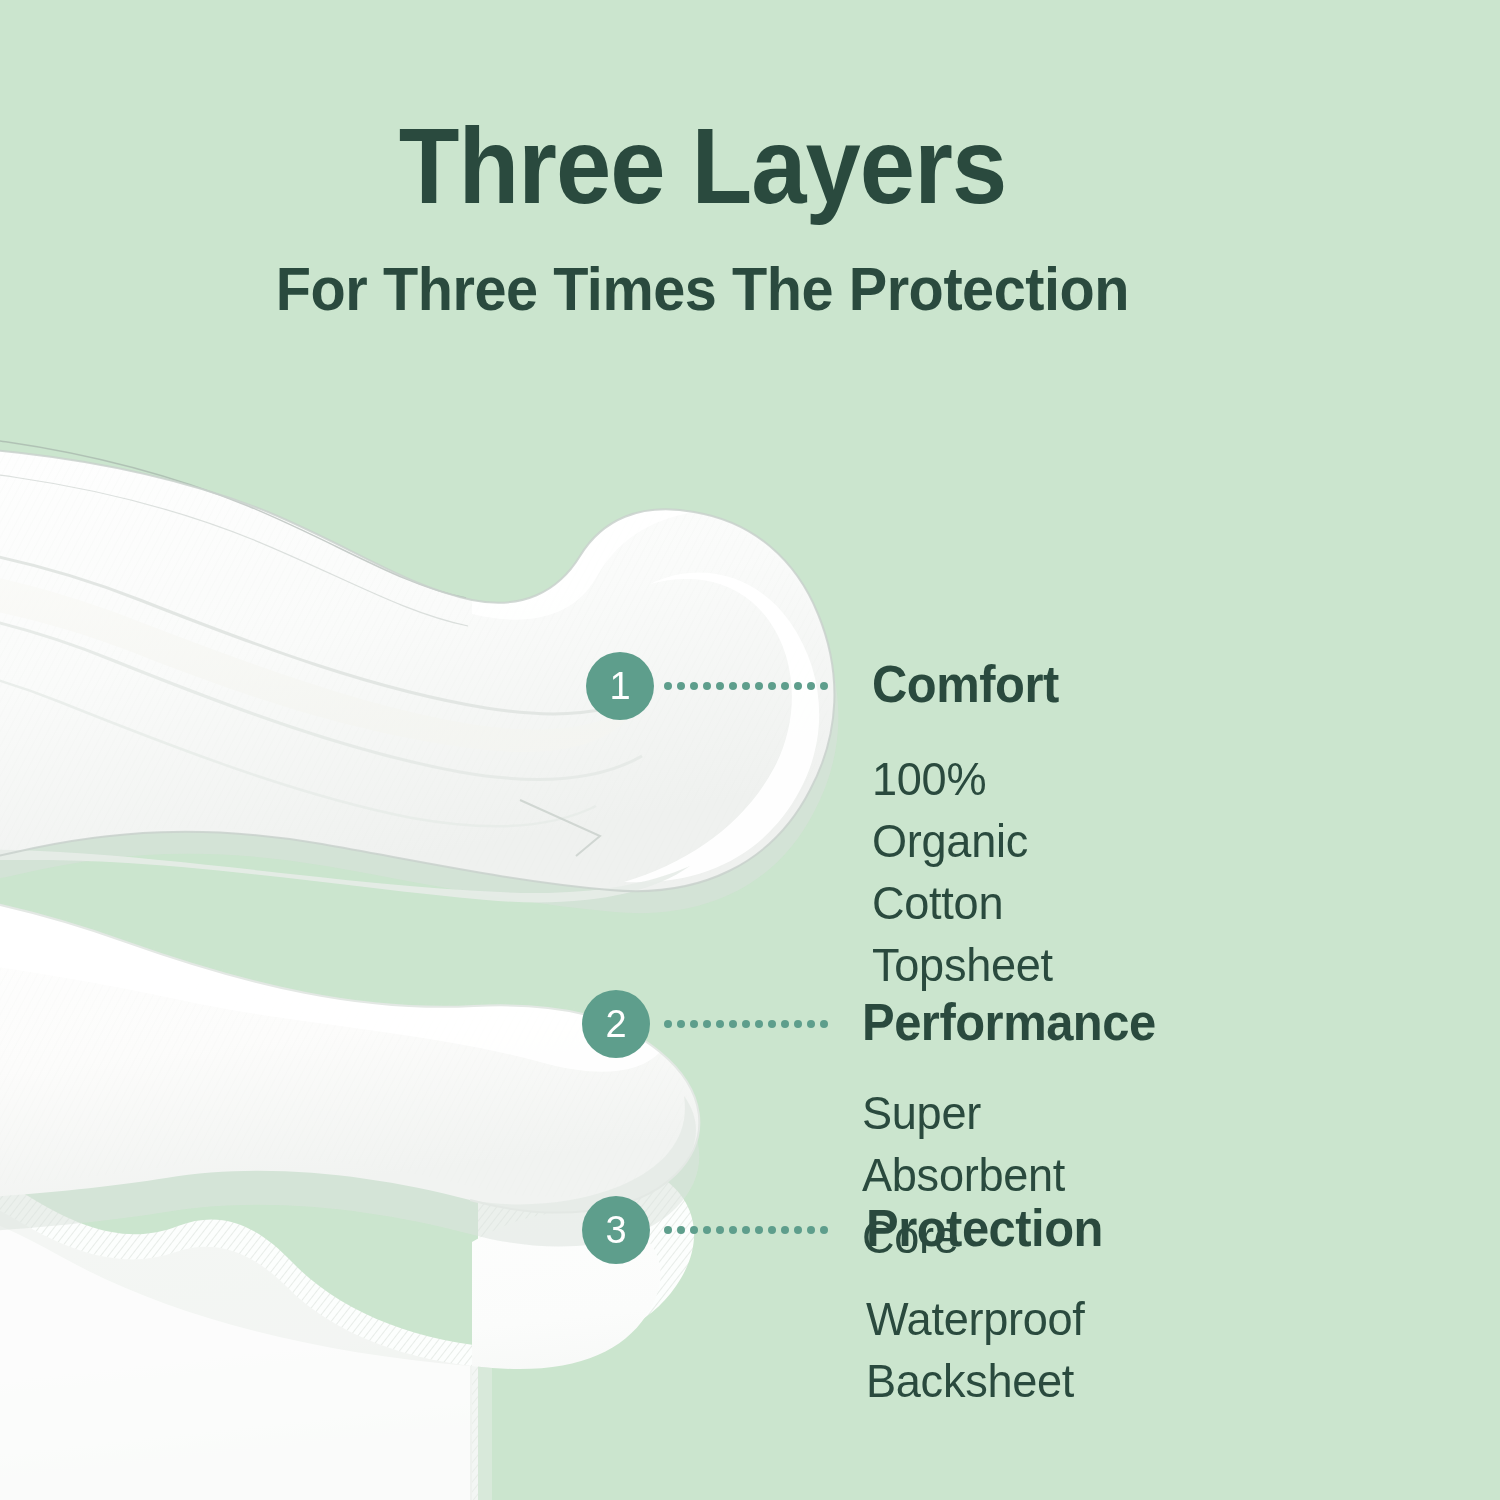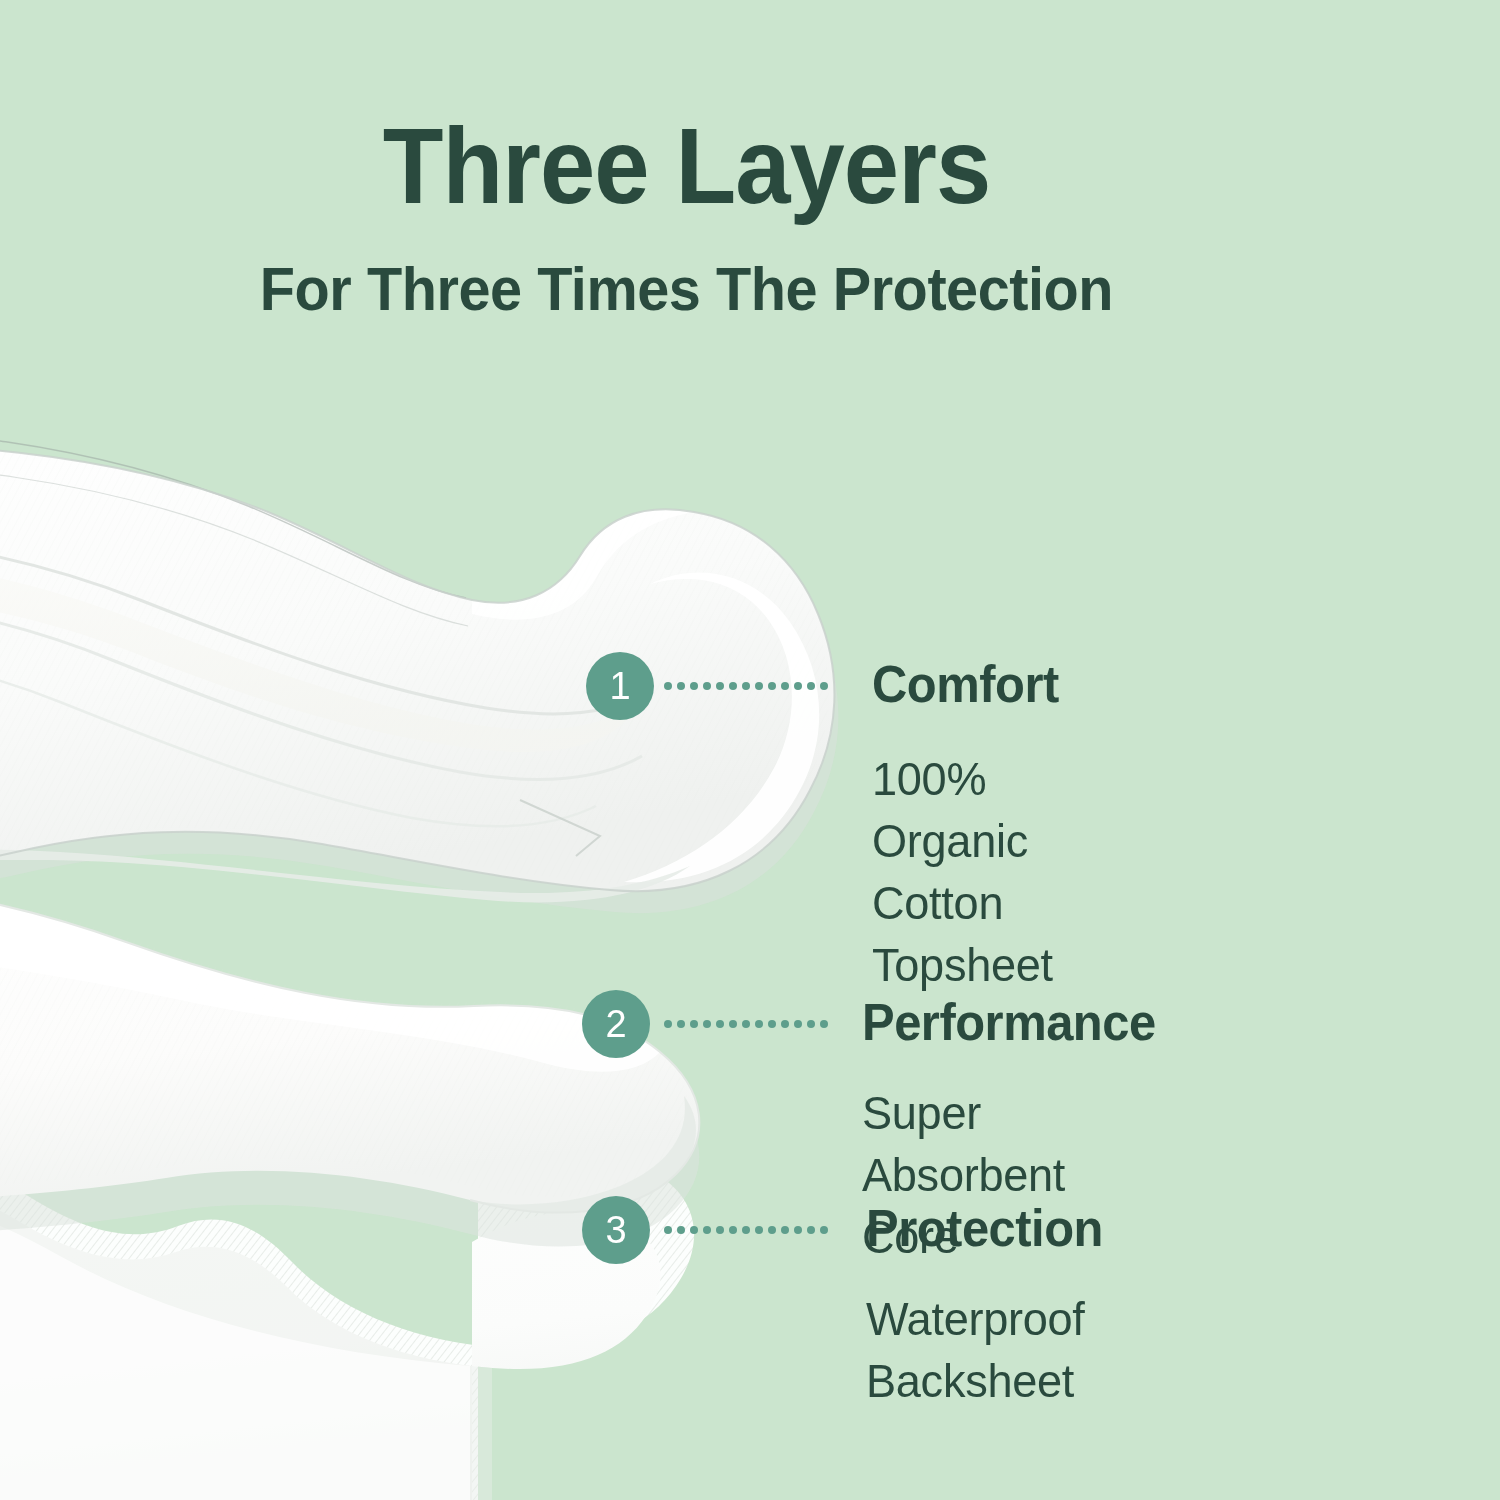--- a/index.html
+++ b/index.html
@@ -13,21 +13,21 @@
     height: 1500px;
     overflow: hidden;
     font-family: "Liberation Sans", sans-serif;
     background: #CBE5CE;
   }
 
   
   #heading {
     position: absolute;
     top: 0;
-    left: 0;
+    left: 16px;
     width: 1373px;
     text-align: center;
     padding-top: 112px;
     box-sizing: border-box;
   }
   #title {
     font-size: 108px;
     font-weight: 700;
     line-height: 1.0;
     color: #2A4A3E;

